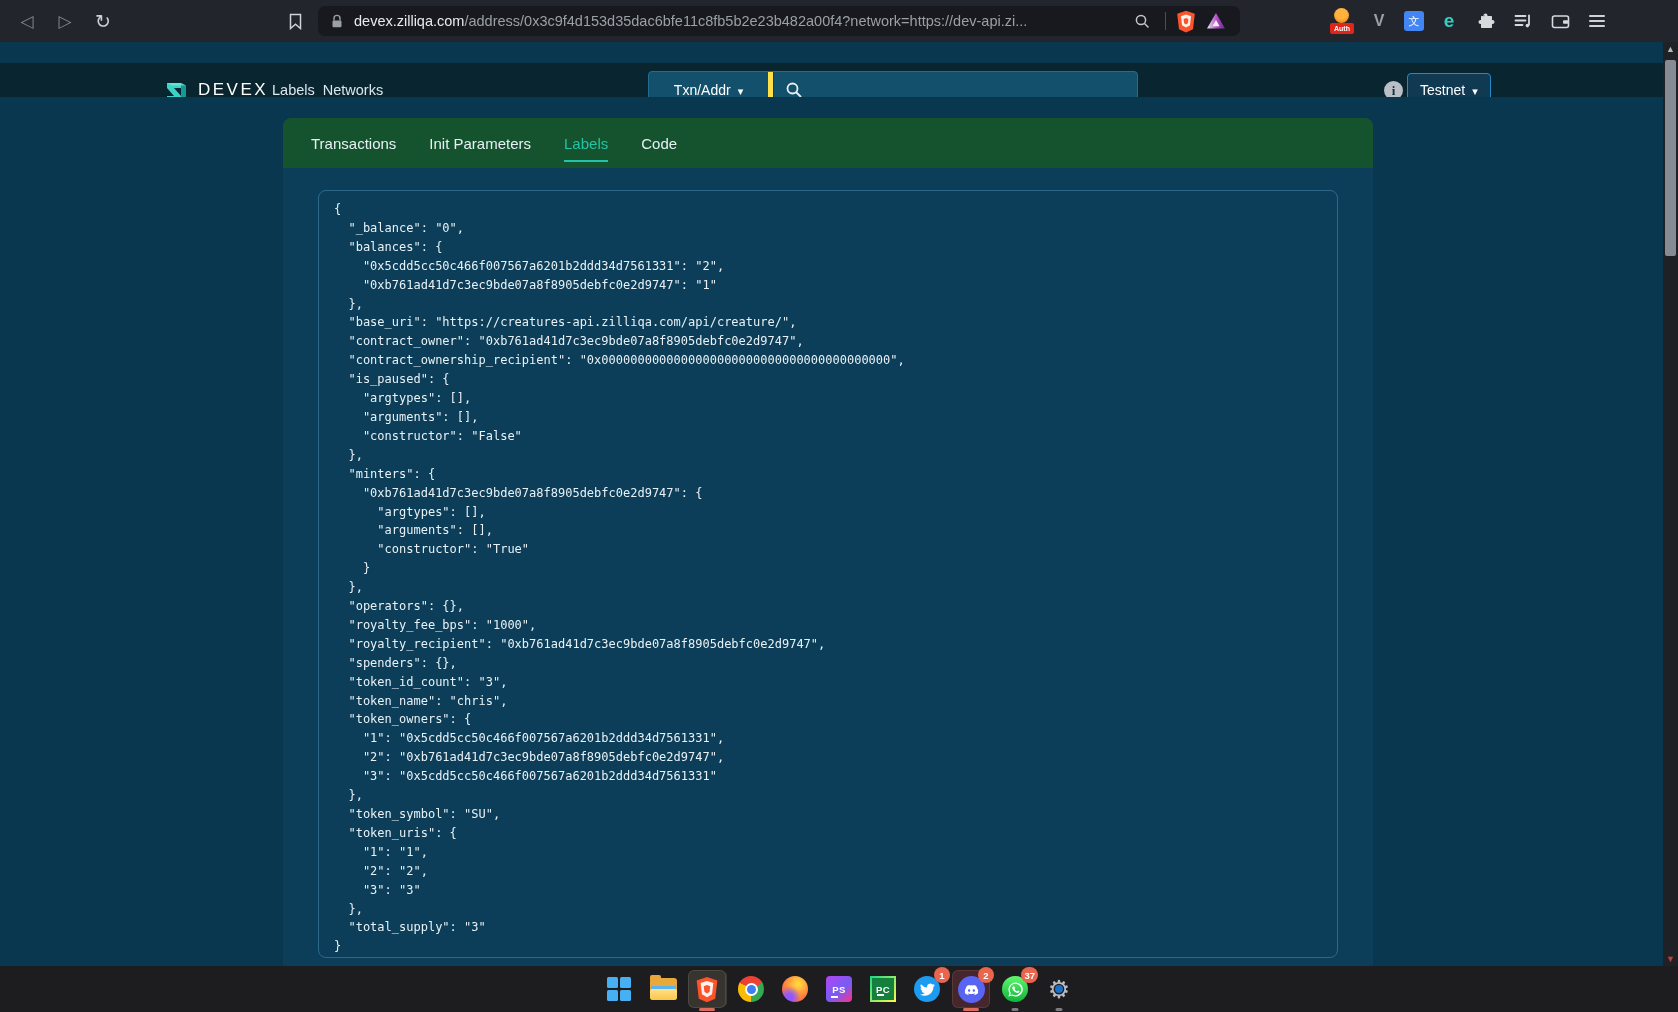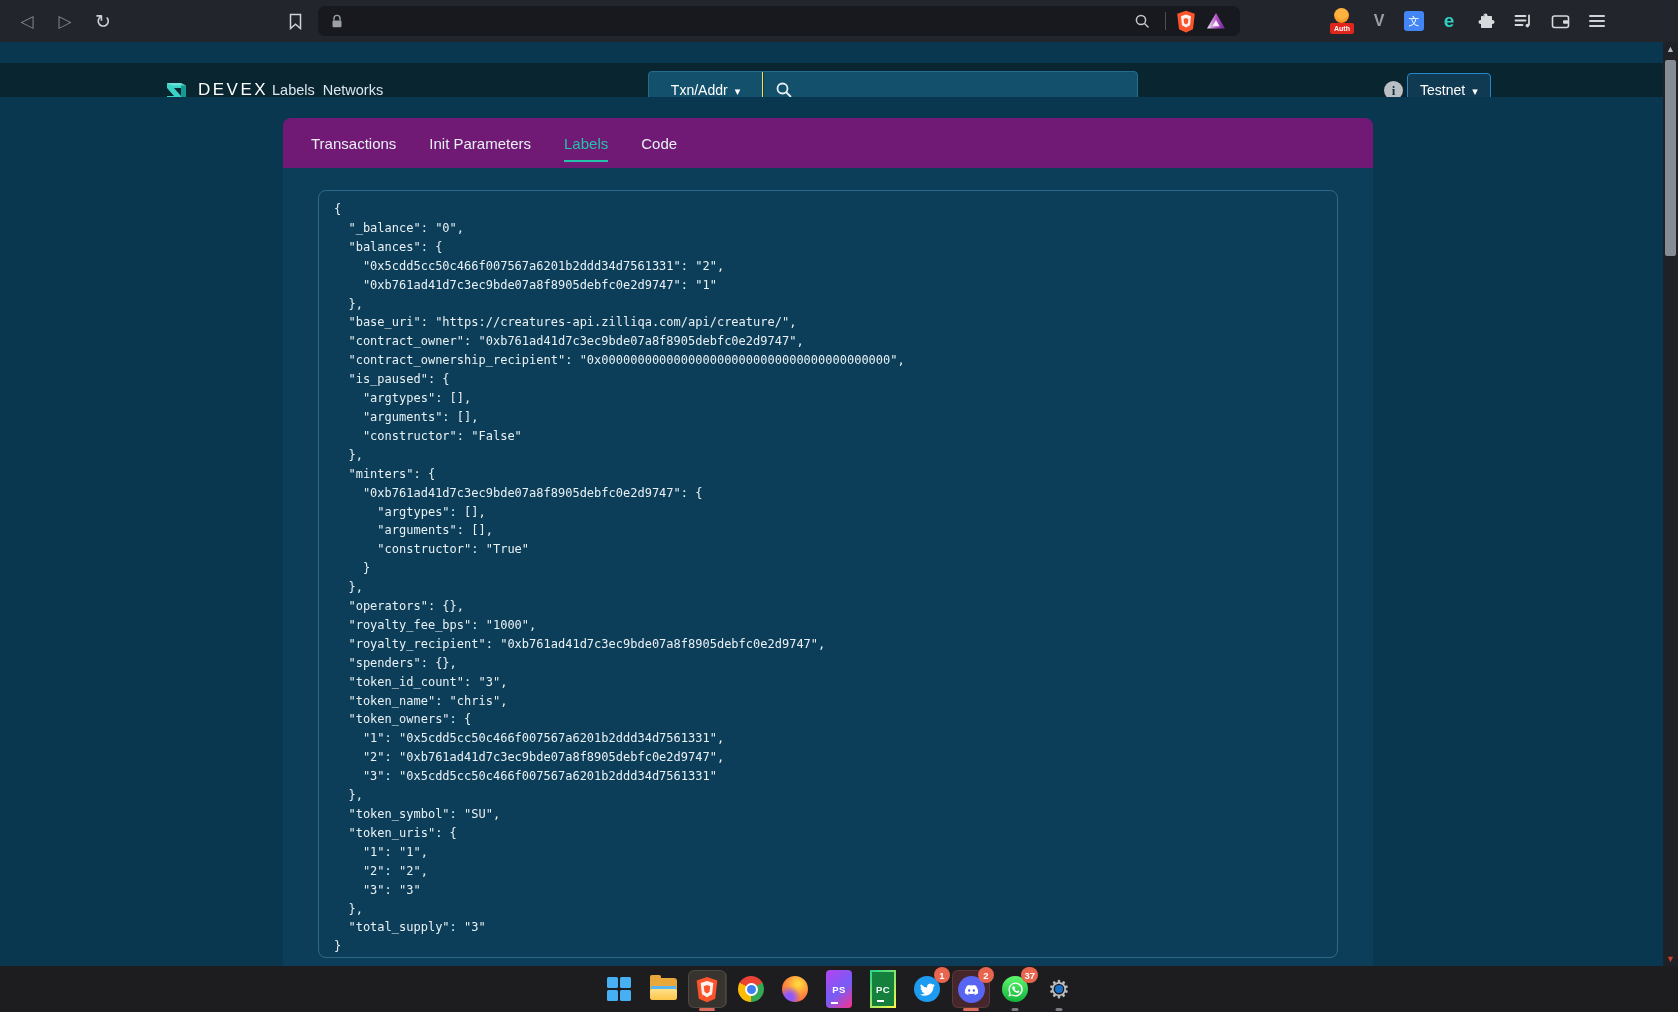--- a/index.html
+++ b/index.html
@@ -45,37 +45,37 @@
 
   
   .viewport { position:absolute; top:42px; left:0; width:1678px; height:924px; background:#093750; }
   .devex-header { position:relative; width:100%; height:55px; background:#092530;margin-top:21px; }
   .dx-logo { position:absolute; left:164px; top:14px; }
   .dx-brand { position:absolute; left:198px; top:17px; color:#fff; font-size:17px; letter-spacing:2.5px; font-weight:400; }
   .dx-nav { position:absolute; left:272px; top:19px; display:flex; gap:8px; }
   .dx-nav a { color:#dbe7ee; font-size:14.5px; text-decoration:none; cursor:pointer; }
   .dx-search { position:absolute; left:648px; top:8px; width:490px; height:38px; border:1px solid #236d92; border-radius:4px;
       background:#12506c; display:flex; overflow:hidden; }
-  .dx-filter { width:114px; display:flex; align-items:center; justify-content:center; gap:7px; color:#fff; font-size:14px;
-      border-right:1px solid #fde047; cursor:pointer; }
+  .dx-filter { width:124px; display:flex; align-items:center; justify-content:center; gap:7px; color:#fff; font-size:14px;
+      border-right:5px solid #fde047; cursor:pointer; }
   .caret::after { content:"▾"; font-size:11px; color:inherit; }
   .dx-input { flex:1; background:transparent; border:none; outline:none; color:#cfe3ec; font-size:14.5px; padding:0 15px;
       font-family:"Liberation Sans", sans-serif; }
   .dx-input::placeholder { color:#8fb3c4; opacity:1; }
   .dx-search-btn { width:40px; border-left:1px solid #0d3c54; display:flex; align-items:center; justify-content:center; cursor:pointer; background:transparent; }
   .dx-info { position:absolute; left:1384px; top:18px; width:19px; height:19px; border-radius:50%; background:#b9bfc4;
       display:flex; align-items:center; justify-content:center; cursor:pointer; }
   .dx-info::before { content:"i"; font-family:"Liberation Serif", serif; font-weight:bold; font-size:13px; color:#10303f; }
   .dx-testnet { position:absolute; left:1407px; top:10px; height:34px; padding:0 12px; border:1px solid #2589c9; border-radius:4px;
       background:#0f3a52; color:#fff; font-size:14px; display:flex; align-items:center; gap:7px; cursor:pointer; }
 
   
   .page { position:absolute; top:55px; left:0; right:0; bottom:0; background:#093750; }
   .card { position:absolute; left:283px; top:21px; width:1090px; bottom:0; background:#0c3e59; border-radius:8px 8px 0 0; }
-  .tabstrip { height:50px; background:#701a75; border-radius:8px 8px 0 0; display:flex; align-items:center; padding-left:28px; gap:33px; }
+  .tabstrip { height:50px; background:#14532d; border-radius:8px 8px 0 0; display:flex; align-items:center; padding-left:28px; gap:33px; }
   .tab { position:relative; height:100%; display:flex; align-items:center; color:#e8f0f4; font-size:15px; cursor:pointer; }
   .tab.active { color:#23c3a9; }
   .tab.active::after { content:""; position:absolute; left:0; right:0; bottom:6px; height:2px; background:#23c3a9; }
   .state-box { position:absolute; left:35px; top:72px; width:1020px; height:768px; border:1px solid #2d6a8a; border-radius:8px; overflow:hidden; }
   .state-box pre { margin:0; padding:9px 15px; font-family:"DejaVu Sans Mono", monospace; font-size:12px; line-height:18.9px; color:#e9f1f5; }
 
   
   .taskbar { position:absolute; left:0; bottom:0; width:1678px; height:46px; background:#1d1d20; z-index:60;
       display:flex; align-items:center; justify-content:center; gap:8px; }
   .tk-item { position:relative; width:36px; height:36px; border-radius:5px; display:flex; align-items:center; justify-content:center; cursor:pointer; }
@@ -94,21 +94,21 @@
   .ic-folder .f-mid { position:absolute; left:1px; right:1px; top:8px; height:5px; background:#57b6ef; }
   .ic-folder .f-front { position:absolute; left:0; right:0; bottom:0; height:11px; background:linear-gradient(#ffe089,#fbc649); border-radius:2px 2px 3px 3px; }
   .ic-circle { border-radius:50%; }
   .ic-chrome { width:26px; height:26px; position:relative;
       background:conic-gradient(from -60deg, #ea4335 0 120deg, #34a853 120deg 240deg, #fbbc05 240deg 360deg); }
   .ic-chrome::before { content:""; position:absolute; left:50%; top:50%; width:13px; height:13px; margin:-6.5px; border-radius:50%; background:#fff; }
   .ic-chrome::after { content:""; position:absolute; left:50%; top:50%; width:9px; height:9px; margin:-4.5px; border-radius:50%; background:#3d7ff2; }
   .ic-firefox { width:26px; height:26px;
       background:radial-gradient(circle at 28% 82%, #9059ff 0 12%, rgba(144,89,255,0) 40%),
                  radial-gradient(circle at 62% 30%, #ffd43d 0 8%, #ff9a3d 40%, #ff6d3d 70%, #e0315f 100%); }
-  .ic-jet { width:26px; height:38px; border-radius:4px; position:relative; color:#fff; font-size:9.5px; font-weight:bold;
+  .ic-jet { width:26px; height:26px; border-radius:4px; position:relative; color:#fff; font-size:9.5px; font-weight:bold;
       display:flex; align-items:center; justify-content:center; letter-spacing:.5px; }
   .ic-phpstorm { background:linear-gradient(140deg,#b345f1 0%, #765cf5 55%, #ff318c 100%); }
   .ic-pycharm { background:#15803d; border:2px solid; border-image:linear-gradient(135deg,#21d789,#fcf84a) 1; }
   .ic-jet .dash { position:absolute; bottom:4px; left:5px; width:7px; height:1.8px; background:#fff; }
   .ic-twitter { width:26px; height:26px; background:#1d9bf0; display:flex; align-items:center; justify-content:center; }
   .ic-discord { width:27px; height:27px; background:#5865f2; display:flex; align-items:center; justify-content:center; }
   .ic-whatsapp { width:26px; height:26px; background:linear-gradient(#5ff76e,#11b33a); display:flex; align-items:center; justify-content:center; }
   .ic-gear { position:relative; width:28px; height:28px; display:flex; align-items:center; justify-content:center; }
   .ic-gear::before { content:"⚙"; font-size:25px; line-height:28px; color:#b9bcbf; }
   .ic-gear::after { content:""; position:absolute; left:50%; top:50%; width:8px; height:8px; margin:-4px; border-radius:50%; background:#1b6fc4; }
@@ -128,20 +128,21 @@
       </svg>
   </div>
 
   <div class="addressbar">
     <span class="addr-lock">
       <svg width="12" height="15" viewBox="0 0 12 15">
           <path d="M3 6.5V4.4a3 3 0 0 1 6 0v2.1" fill="none" stroke="#9aa0a6" stroke-width="1.4"></path>
           <rect x="1.5" y="6.5" width="9" height="6.8" rx="1.2" fill="#9aa0a6"></rect>
         </svg>
     </span>
+    <span class="addr-url"><span class="domain">devex.zilliqa.com</span><span class="rest">/address/0x3c9f4d153d35dac6bfe11c8fb5b2e23b482a00f4?network=https://dev-api.zi...</span></span>
     <span class="addr-spacer"></span>
     <span class="addr-zoom">
       <svg width="17" height="17" viewBox="0 0 17 17">
           <circle cx="7" cy="7" r="4.6" fill="none" stroke="#c3c7cb" stroke-width="1.5"></circle>
           <line x1="10.5" y1="10.5" x2="14.5" y2="14.5" stroke="#c3c7cb" stroke-width="1.5"></line>
         </svg>
     </span>
     <span class="addr-sep"></span>
     <span class="addr-shield">
       <svg width="20" height="23" viewBox="0 0 20 23">

